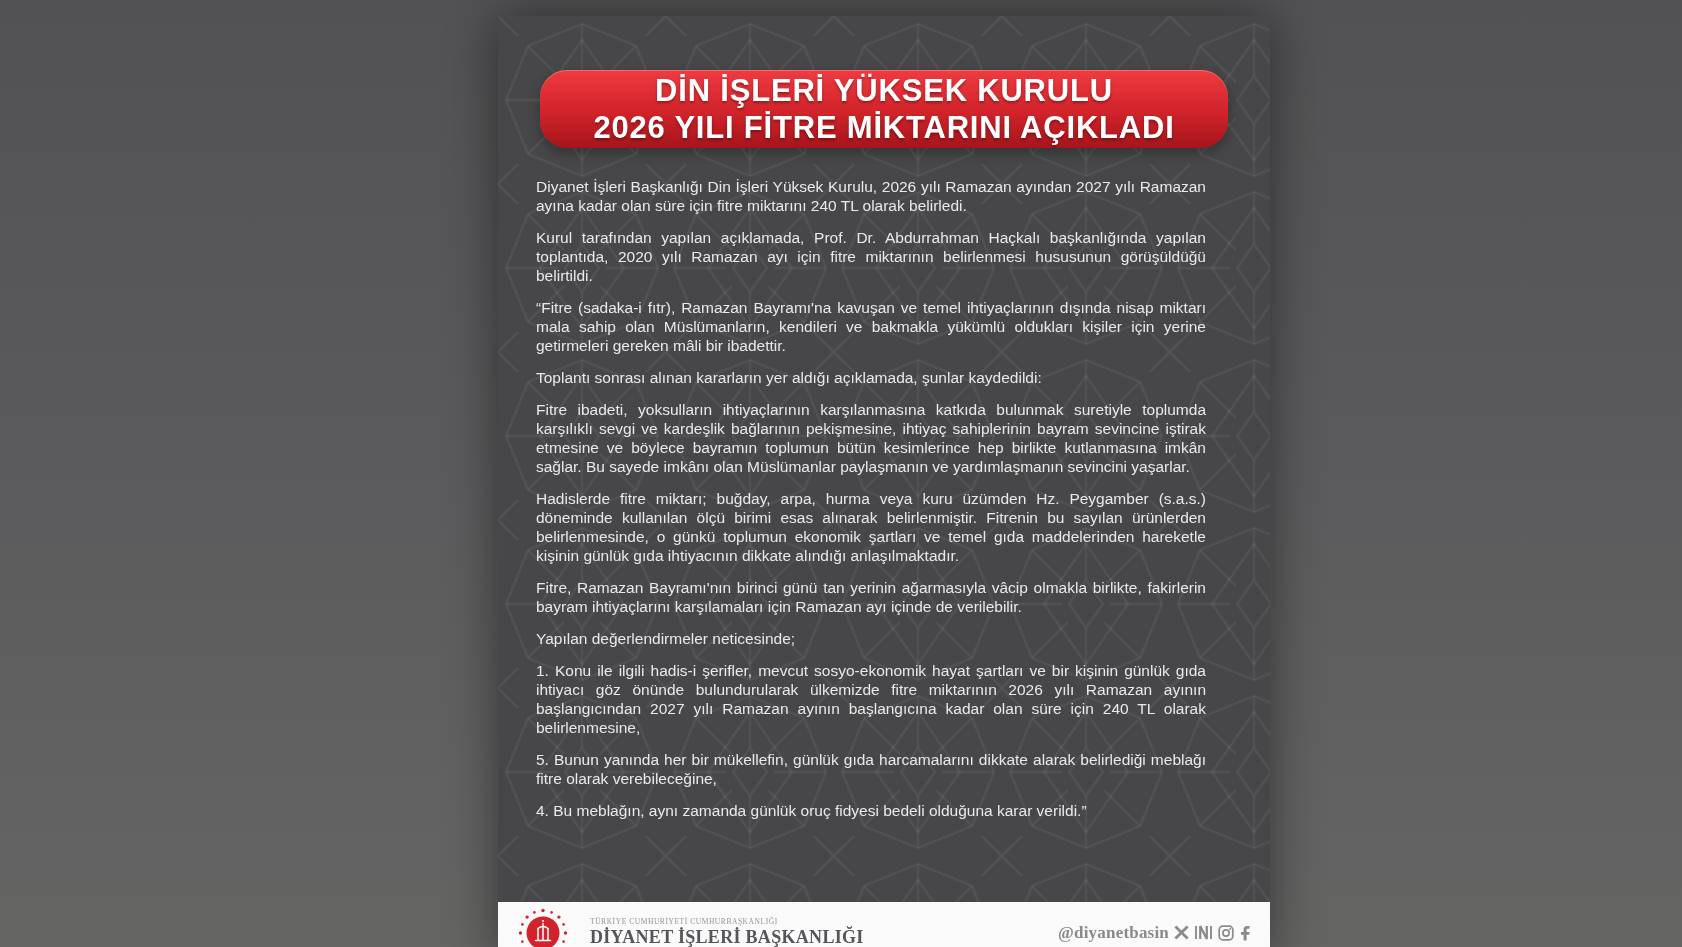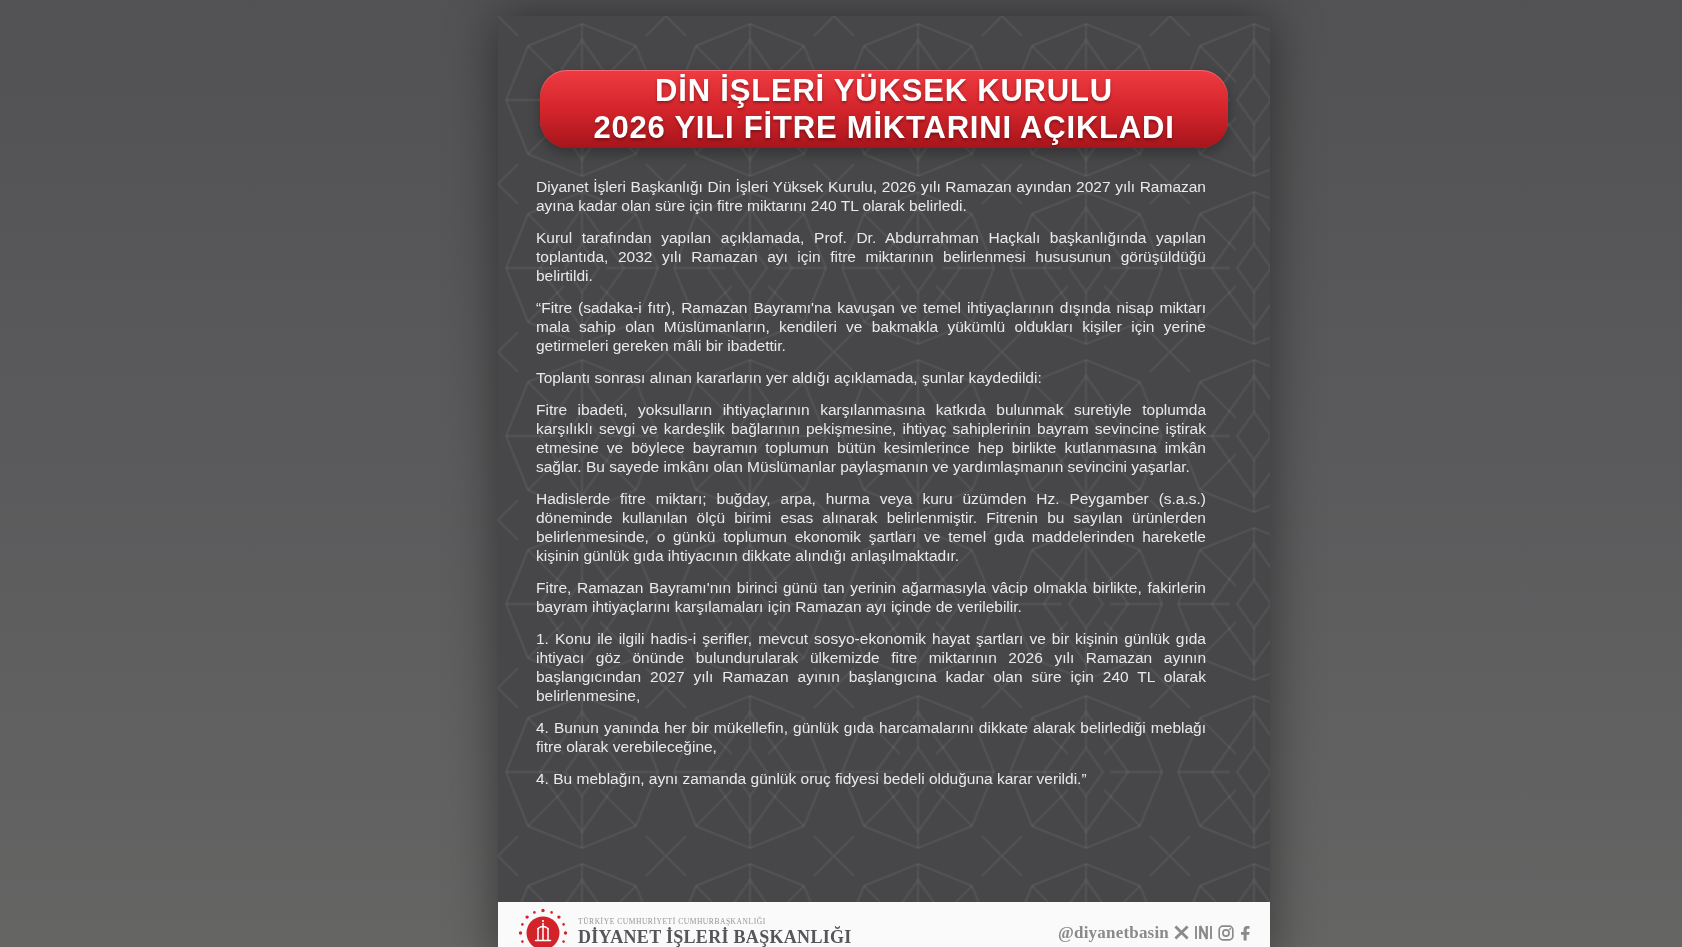--- a/index.html
+++ b/index.html
@@ -37,21 +37,21 @@
     color:#e9e9e9;font-size:15.5px;line-height:19px;text-align:justify;
   }
   .content p{margin:0 12px 13px 0;}
   .footer{
     position:relative;z-index:2;height:61px;background:#fafafa;
     display:flex;align-items:center;justify-content:space-between;
     padding:0 20px 0 19px;box-sizing:border-box;
   }
   .footer-left{display:flex;align-items:center;}
   .logo-svg{width:52px;height:52px;display:block;}
-  .org{margin-left:9px;display:flex;flex-direction:column;justify-content:center;}
+  .org{margin-left:21px;display:flex;flex-direction:column;justify-content:center;}
   .org-small{
     font-family:"Liberation Serif",serif;font-size:7.5px;letter-spacing:0.55px;
     color:#949494;white-space:nowrap;
   }
   .org-big{
     font-family:"Liberation Serif",serif;font-size:18px;font-weight:700;
     letter-spacing:0.3px;color:#55555a;white-space:nowrap;margin-top:1px;text-align:right;
   }
   .footer-right{display:flex;align-items:center;gap:5px;}
   .handle{
@@ -83,28 +83,29 @@
       <rect width="772" height="947" fill="url(#geo)"></rect>
     </svg>
 
     <div class="banner">
       <div class="banner-line">DİN İŞLERİ YÜKSEK KURULU</div>
       <div class="banner-line">2026 YILI FİTRE MİKTARINI AÇIKLADI</div>
     </div>
 
     <div class="content">
       <p>Diyanet İşleri Başkanlığı Din İşleri Yüksek Kurulu, 2026 yılı Ramazan ayından 2027 yılı Ramazan ayına kadar olan süre için fitre miktarını 240 TL olarak belirledi.</p>
-      <p>Kurul tarafından yapılan açıklamada, Prof. Dr. Abdurrahman Haçkalı başkanlığında yapılan toplantıda, 2032 yılı Ramazan ayı için fitre miktarının belirlenmesi hususunun görüşüldüğü belirtildi.</p>
+      <p>Kurul tarafından yapılan açıklamada, Prof. Dr. Abdurrahman Haçkalı başkanlığında yapılan toplantıda, 2020 yılı Ramazan ayı için fitre miktarının belirlenmesi hususunun görüşüldüğü belirtildi.</p>
       <p>“Fitre (sadaka-i fıtr), Ramazan Bayramı'na kavuşan ve temel ihtiyaçlarının dışında nisap miktarı mala sahip olan Müslümanların, kendileri ve bakmakla yükümlü oldukları kişiler için yerine getirmeleri gereken mâli bir ibadettir.</p>
       <p>Toplantı sonrası alınan kararların yer aldığı açıklamada, şunlar kaydedildi:</p>
       <p>Fitre ibadeti, yoksulların ihtiyaçlarının karşılanmasına katkıda bulunmak suretiyle toplumda karşılıklı sevgi ve kardeşlik bağlarının pekişmesine, ihtiyaç sahiplerinin bayram sevincine iştirak etmesine ve böylece bayramın toplumun bütün kesimlerince hep birlikte kutlanmasına imkân sağlar. Bu sayede imkânı olan Müslümanlar paylaşmanın ve yardımlaşmanın sevincini yaşarlar.</p>
       <p>Hadislerde fitre miktarı; buğday, arpa, hurma veya kuru üzümden Hz. Peygamber (s.a.s.) döneminde kullanılan ölçü birimi esas alınarak belirlenmiştir. Fitrenin bu sayılan ürünlerden belirlenmesinde, o günkü toplumun ekonomik şartları ve temel gıda maddelerinden hareketle kişinin günlük gıda ihtiyacının dikkate alındığı anlaşılmaktadır.</p>
       <p>Fitre, Ramazan Bayramı'nın birinci günü tan yerinin ağarmasıyla vâcip olmakla birlikte, fakirlerin bayram ihtiyaçlarını karşılamaları için Ramazan ayı içinde de verilebilir.</p>
+      <p>Yapılan değerlendirmeler neticesinde;</p>
       <p>1. Konu ile ilgili hadis-i şerifler, mevcut sosyo-ekonomik hayat şartları ve bir kişinin günlük gıda ihtiyacı göz önünde bulundurularak ülkemizde fitre miktarının 2026 yılı Ramazan ayının başlangıcından 2027 yılı Ramazan ayının başlangıcına kadar olan süre için 240 TL olarak belirlenmesine,</p>
-      <p>4. Bunun yanında her bir mükellefin, günlük gıda harcamalarını dikkate alarak belirlediği meblağı fitre olarak verebileceğine,</p>
+      <p>5. Bunun yanında her bir mükellefin, günlük gıda harcamalarını dikkate alarak belirlediği meblağı fitre olarak verebileceğine,</p>
       <p>4. Bu meblağın, aynı zamanda günlük oruç fidyesi bedeli olduğuna karar verildi.”</p>
     </div>
 
     <div class="footer">
       <div class="footer-left">
         <svg class="logo-svg" xmlns="http://www.w3.org/2000/svg" viewBox="0 0 52 52">
           <g fill="#d2232a">
             <circle cx="26" cy="3.5" r="1.7"></circle>
               <circle cx="34.6" cy="5.4" r="1.3"></circle>
             <circle cx="41.9" cy="10.1" r="1.7"></circle>

